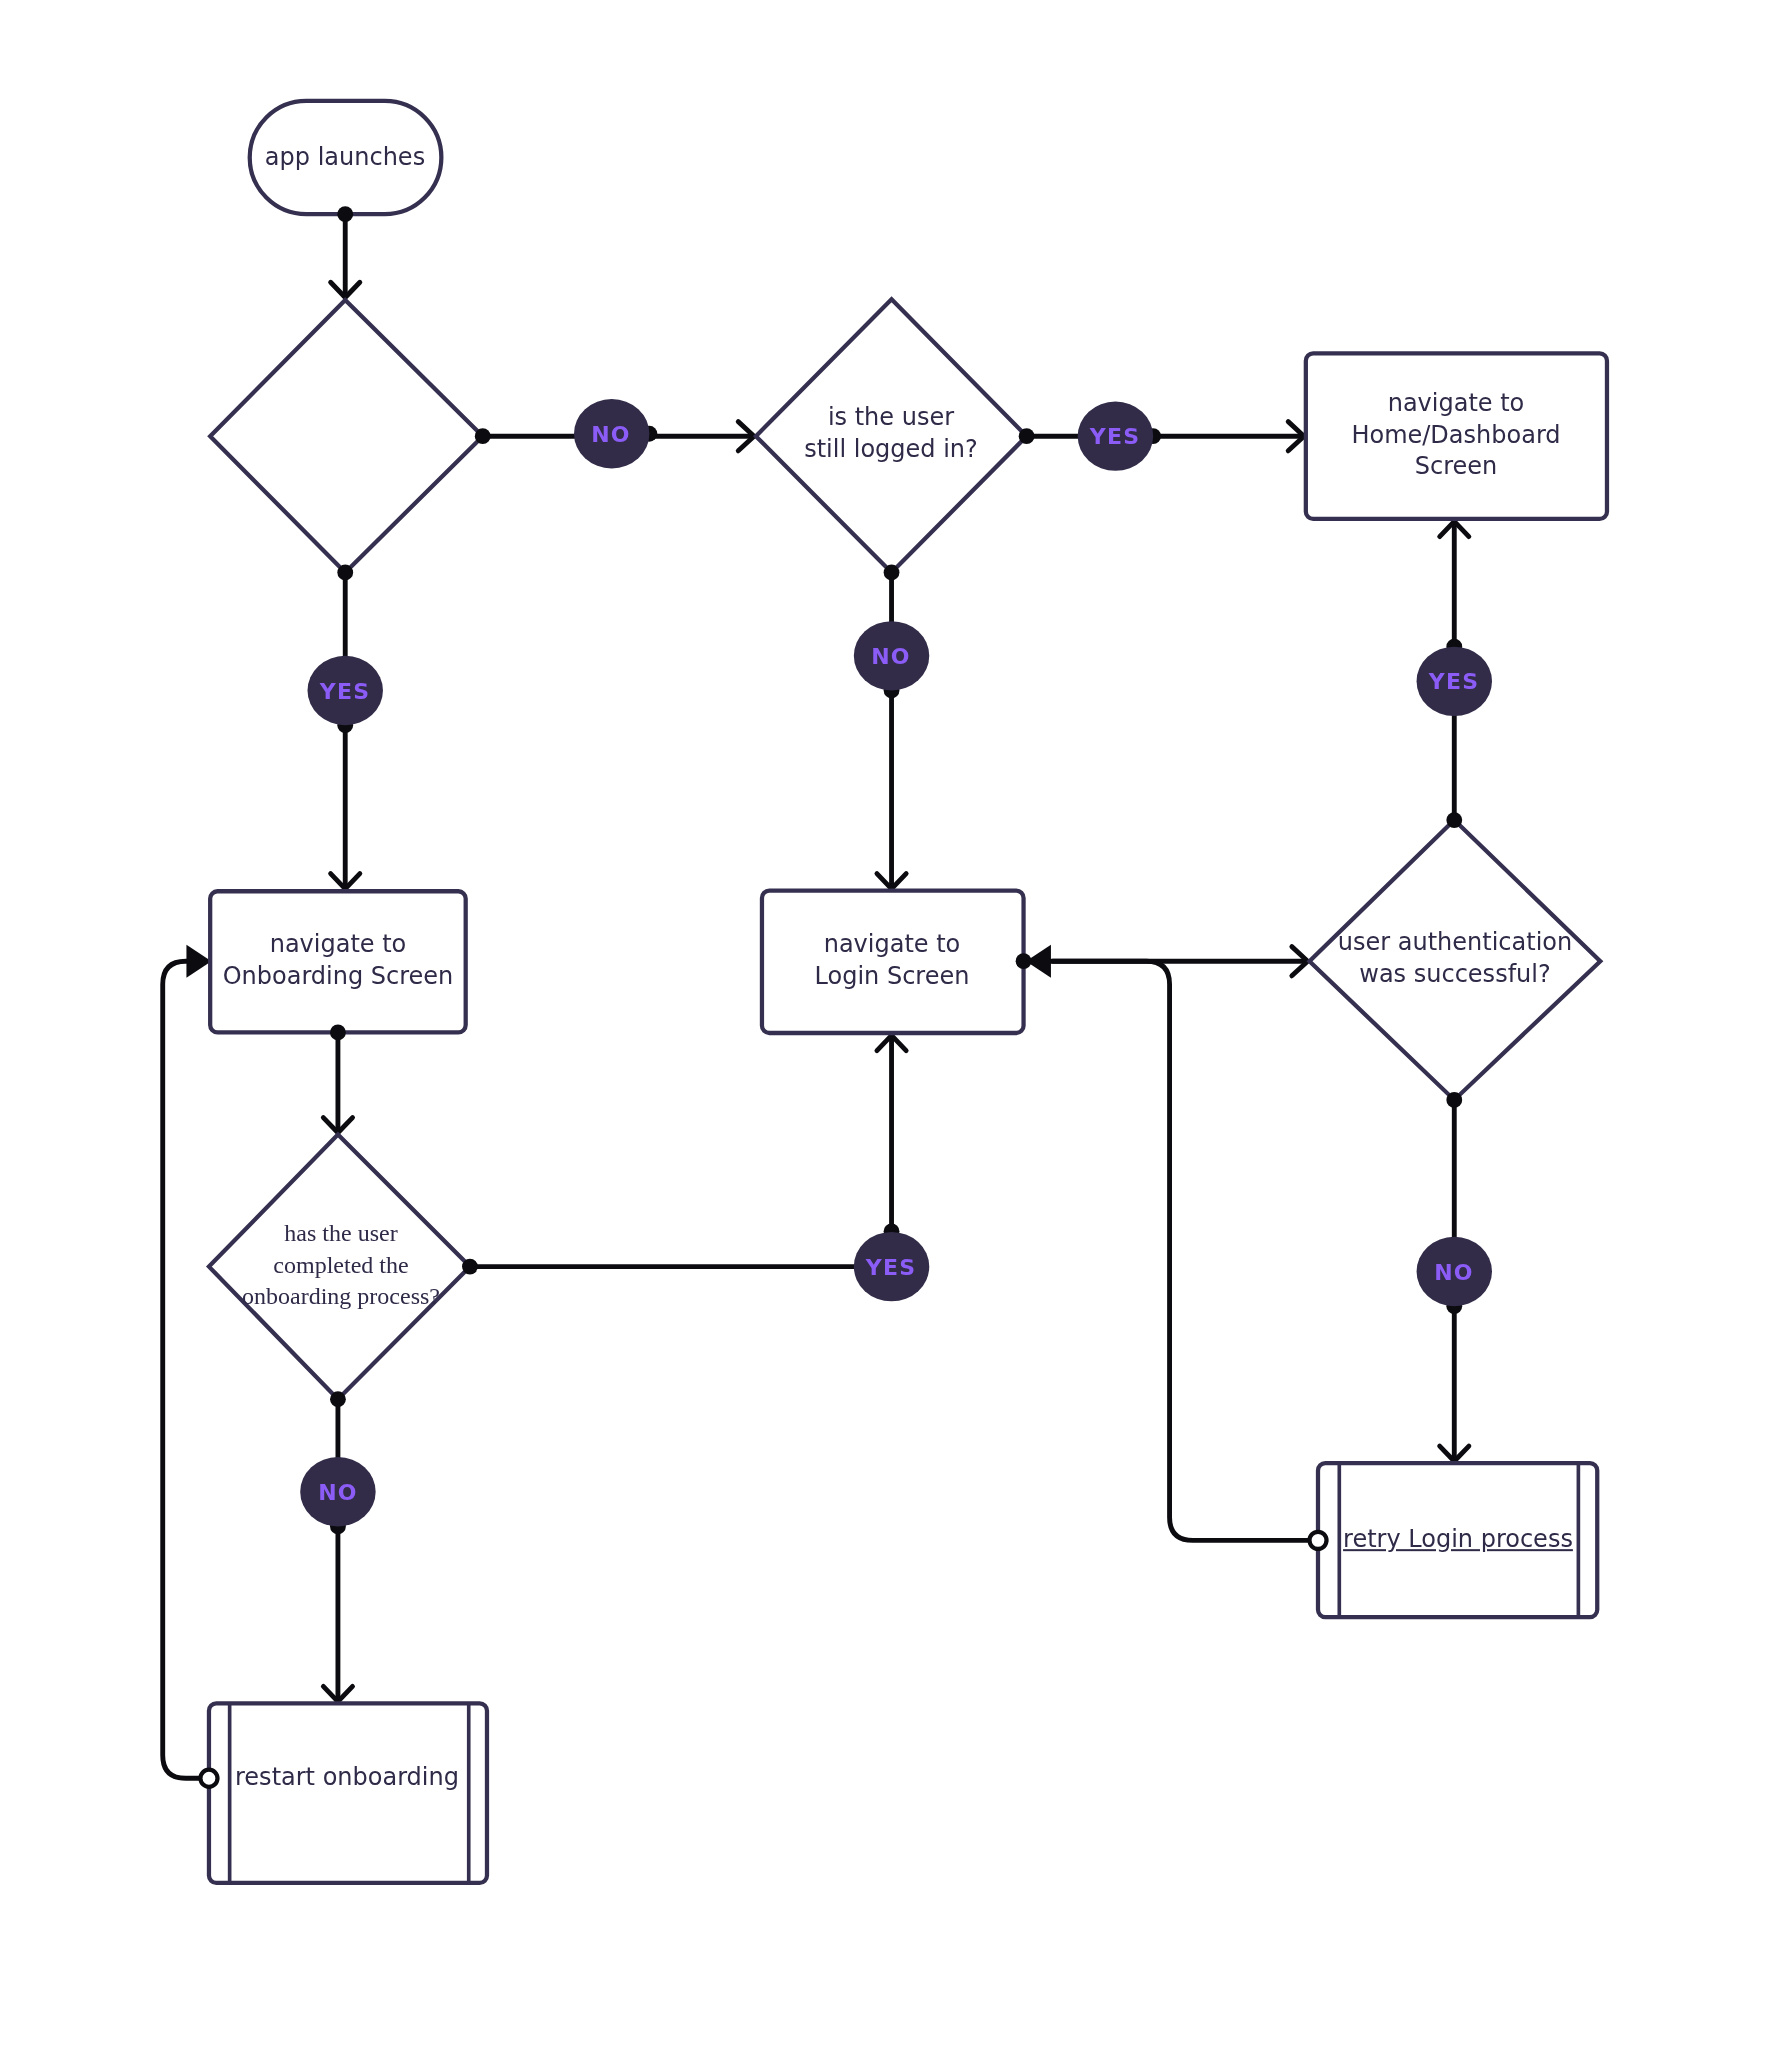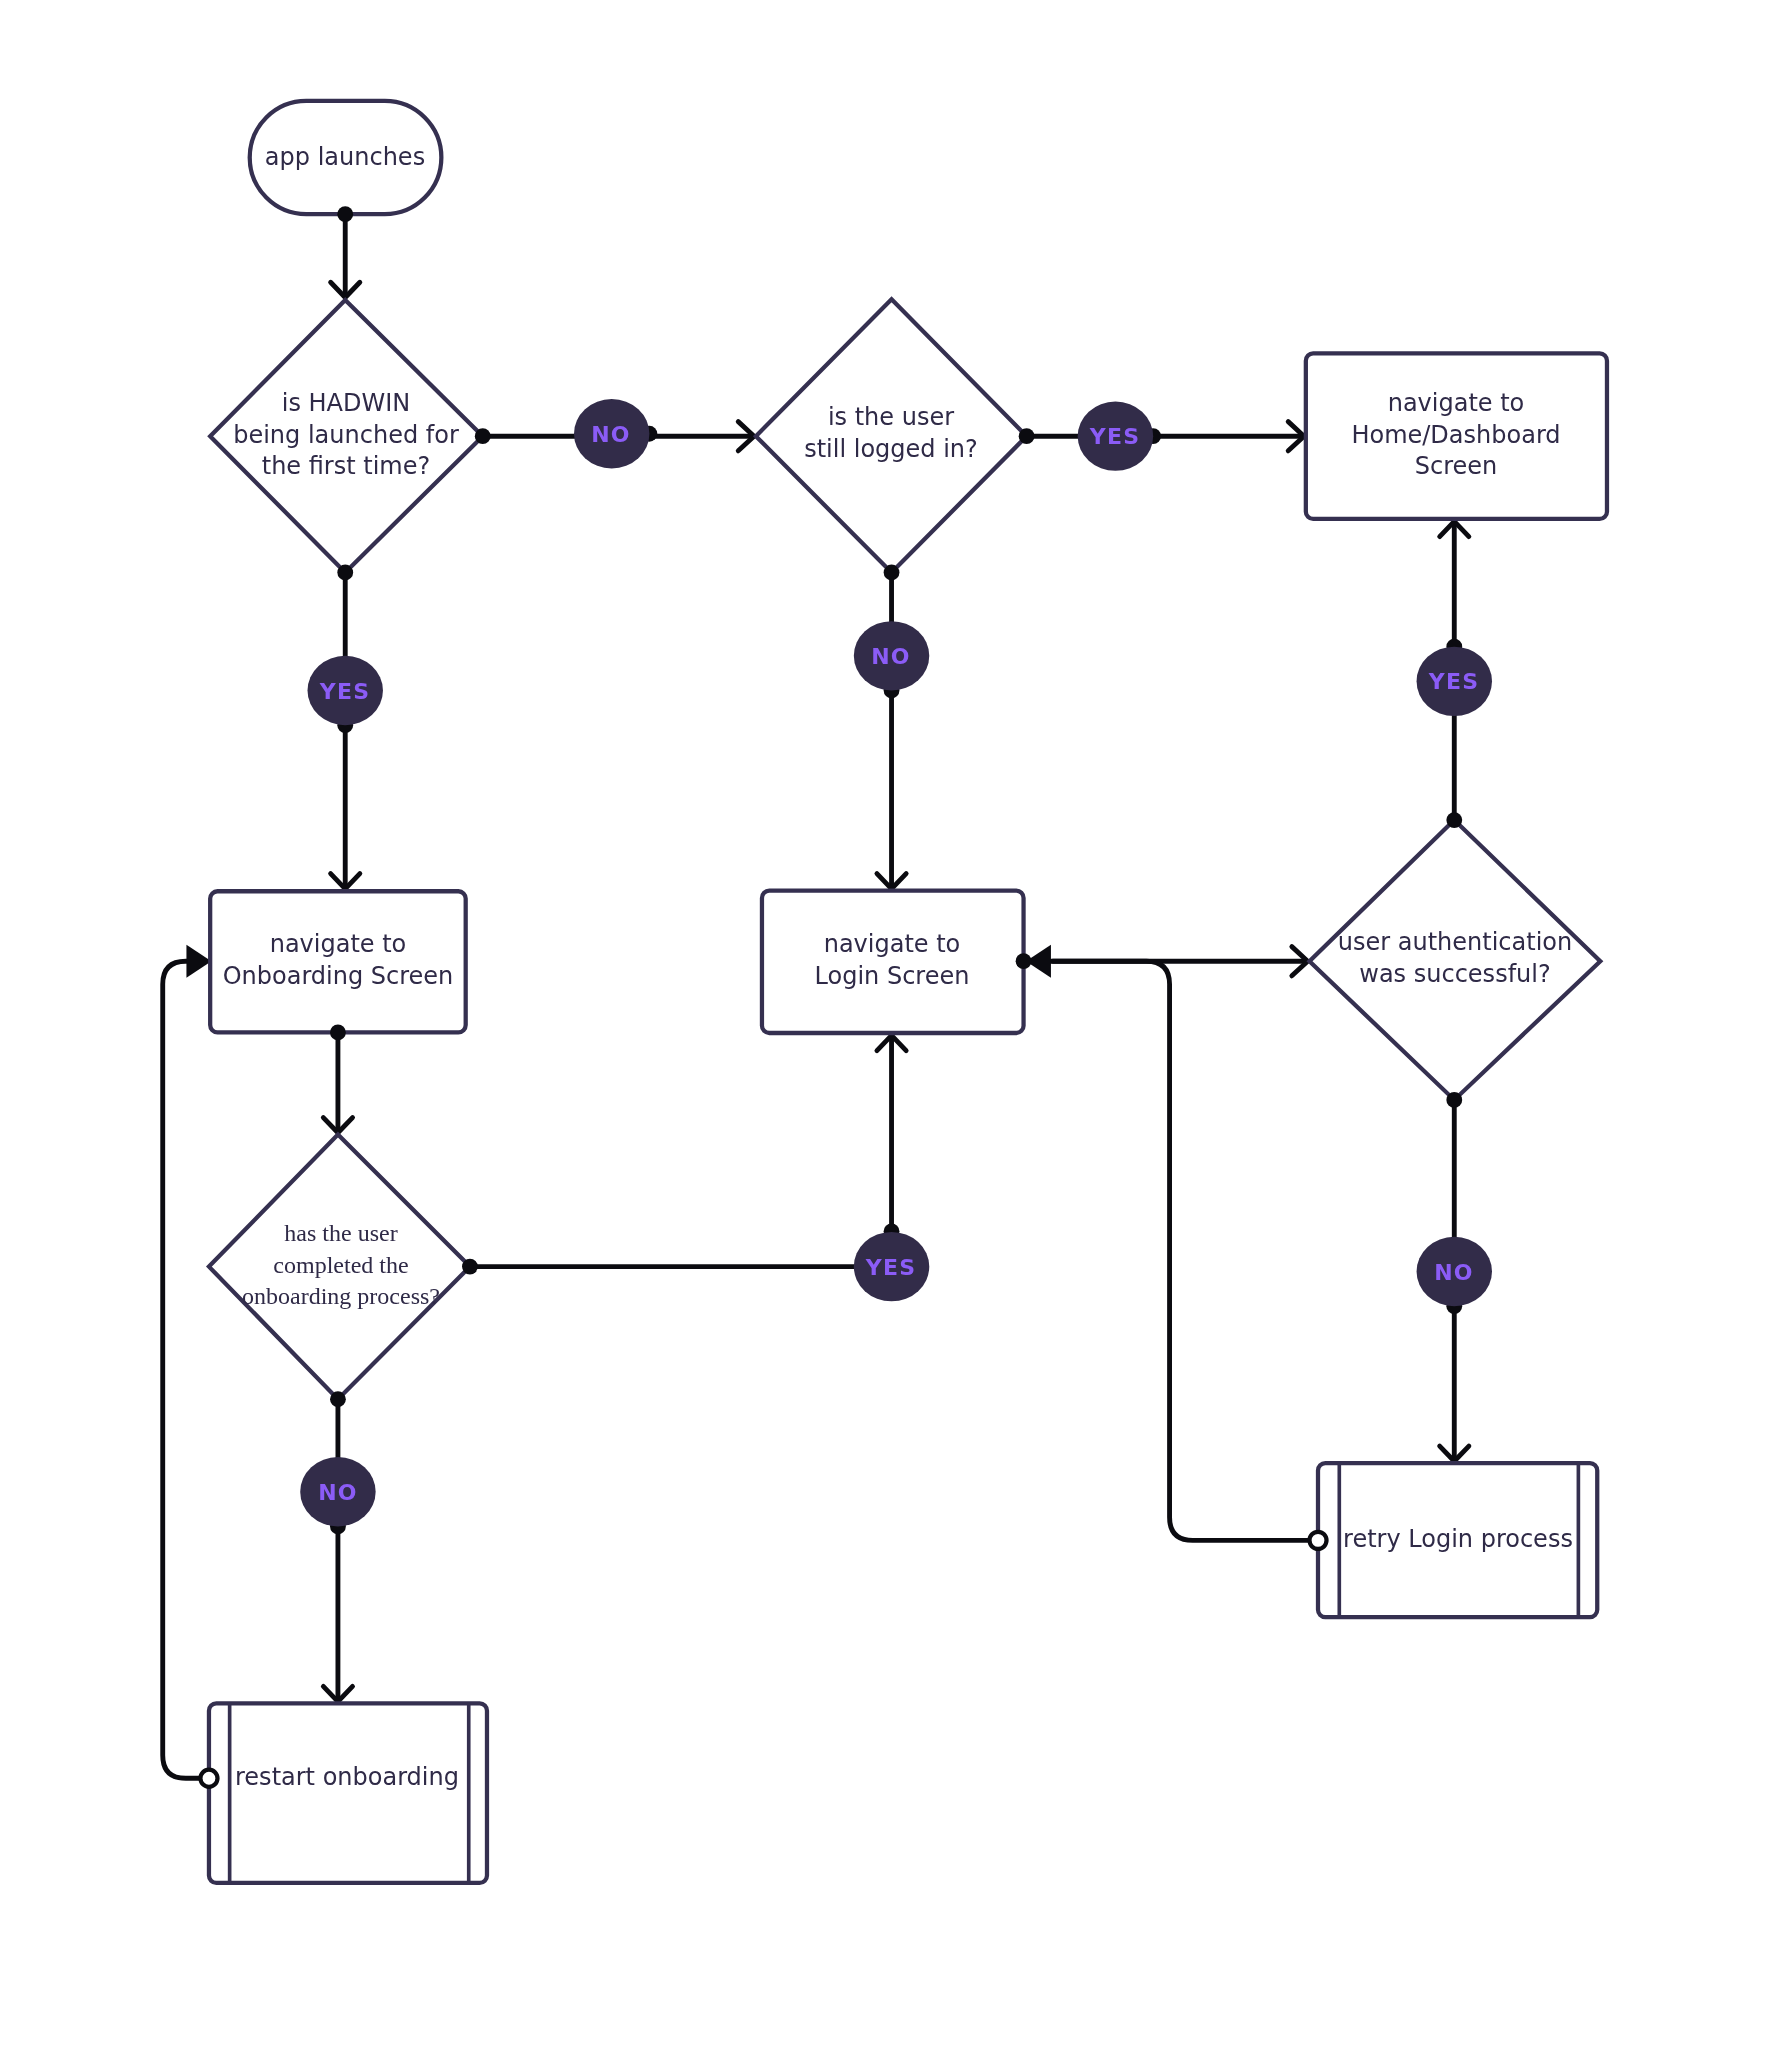--- a/index.html
+++ b/index.html
@@ -108,38 +108,35 @@
       <ellipse class="badge-ellipse" cx="567" cy="1135" rx="62" ry="57"></ellipse>
       <ellipse class="badge-ellipse" cx="1465" cy="1078" rx="62" ry="57"></ellipse>
       <ellipse class="badge-ellipse" cx="2390" cy="1120" rx="62" ry="57"></ellipse>
       <ellipse class="badge-ellipse" cx="1465" cy="2082" rx="62" ry="57"></ellipse>
       <ellipse class="badge-ellipse" cx="555" cy="2452" rx="62" ry="57"></ellipse>
       <ellipse class="badge-ellipse" cx="2390" cy="2090" rx="62" ry="57"></ellipse>
     </g>
   </svg>
 
   <div class="node-label" style="left:345px;top:158px;width:170px;">app launches</div>
-  <div class="node-label" style="left:346px;top:436px;width:231px;">is HADWIN
-being launched for
-the first time?</div>
   <div class="node-label" style="left:891px;top:434px;width:219px;">is the user
 still logged in?</div>
   <div class="node-label" style="left:1456px;top:436px;width:268px;">navigate to
 Home/Dashboard
 Screen</div>
   <div class="node-label" style="left:338px;top:961px;width:243px;">navigate to
 Onboarding Screen</div>
   <div class="node-label" style="left:892px;top:961px;width:237px;">navigate to
 Login Screen</div>
   <div class="node-label" style="left:1455px;top:959px;width:256px;">user authentication
 was successful?</div>
   <div class="node-label" style="left:341px;top:1266px;width:243px;font-family:Liberation Serif, serif;">has the user
 completed the
 onboarding process?</div>
-  <div class="node-label" style="left:1458px;top:1540px;width:256px;">retry Login process</div>
+  <div class="node-label" style="left:1458px;top:1540px;width:256px;text-decoration:underline;">retry Login process</div>
   <div class="node-label" style="left:347px;top:1778px;width:256px;">restart onboarding</div>
 
   <div class="badge-label" style="left:611px;top:434px;">NO</div>
   <div class="badge-label" style="left:1115px;top:436px;">YES</div>
   <div class="badge-label" style="left:345px;top:691px;">YES</div>
   <div class="badge-label" style="left:891px;top:656px;">NO</div>
   <div class="badge-label" style="left:1454px;top:681px;">YES</div>
   <div class="badge-label" style="left:891px;top:1267px;">YES</div>
   <div class="badge-label" style="left:338px;top:1492px;">NO</div>
   <div class="badge-label" style="left:1454px;top:1272px;">NO</div>

